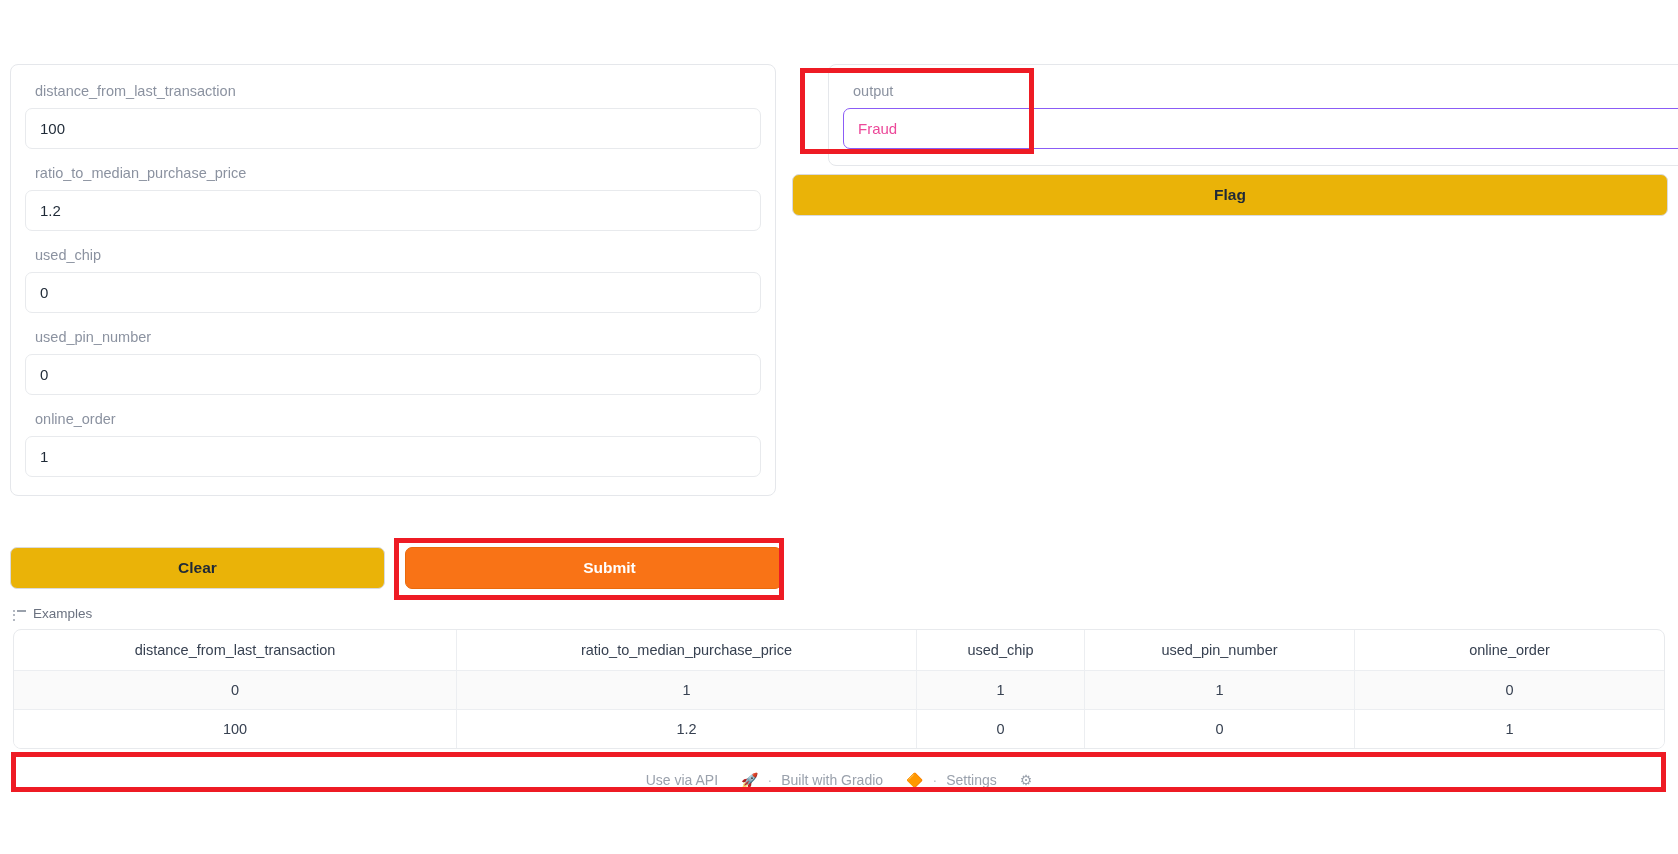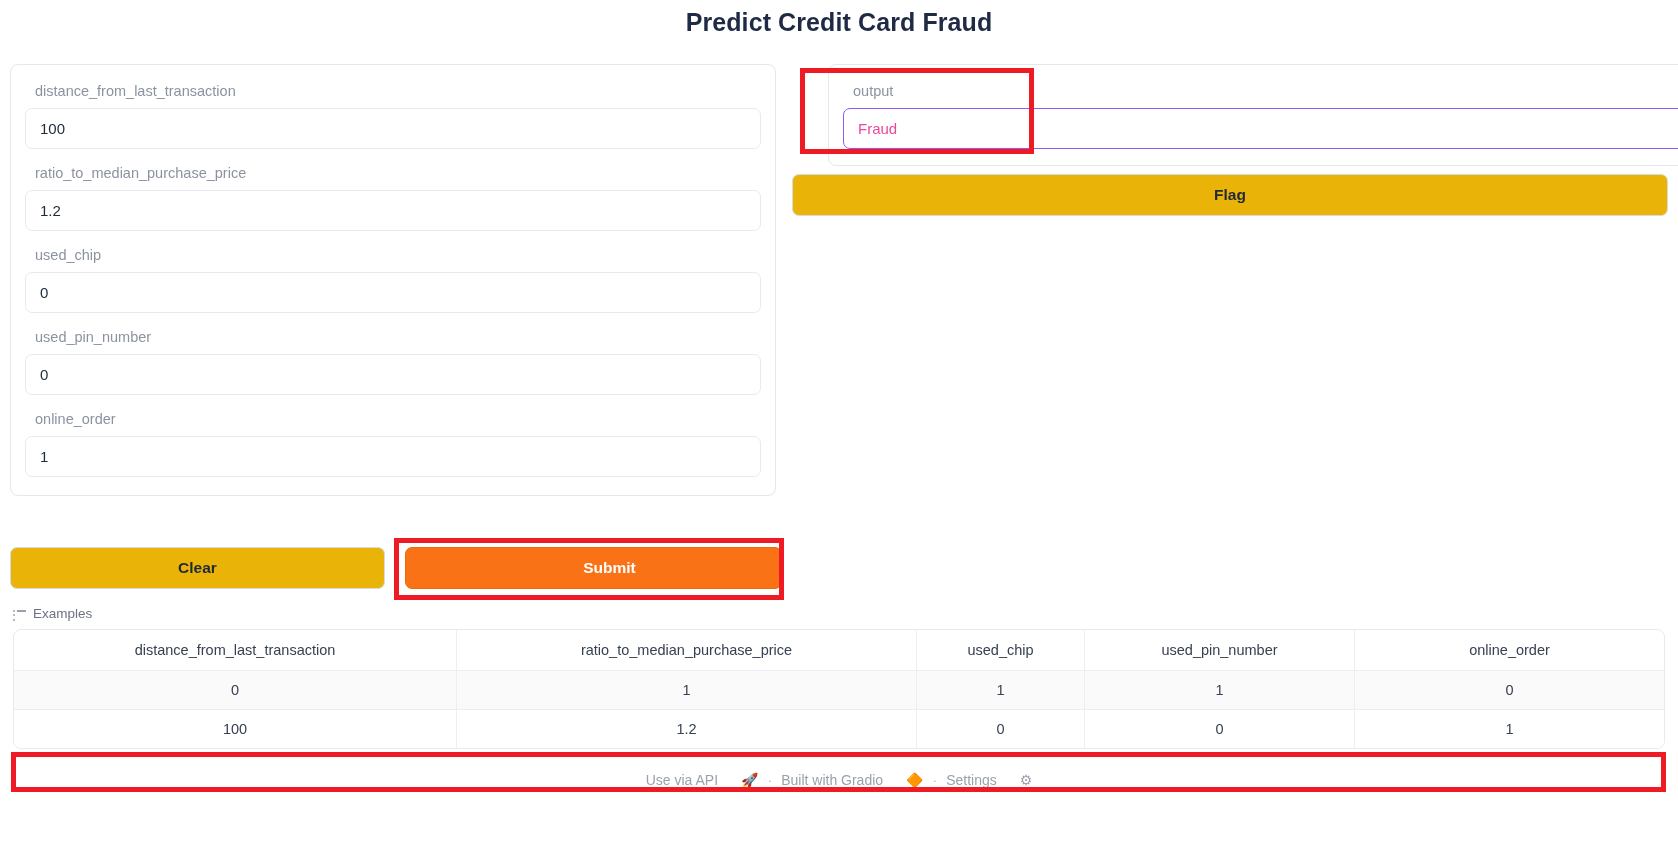--- a/index.html
+++ b/index.html
@@ -143,21 +143,20 @@
   }
   .annot-output { left: 800px;  top: 68px;  width: 234px; height: 86px; }
   .annot-submit { left: 394px;  top: 538px; width: 390px; height: 62px; }
   .annot-row    { left: 11px;   top: 752px; width: 1655px; height: 40px; }
 </style>
 </head>
 <body>
 
 <div class="page">
 
-  <div class="app-title">Predict Credit Card Fraud</div>
 
   <div class="col-left">
     <div class="panel">
 
       <div class="field">
         <div class="field-label">distance_from_last_transaction</div>
         <div class="textbox">100</div>
       </div>
 
       <div class="field">

